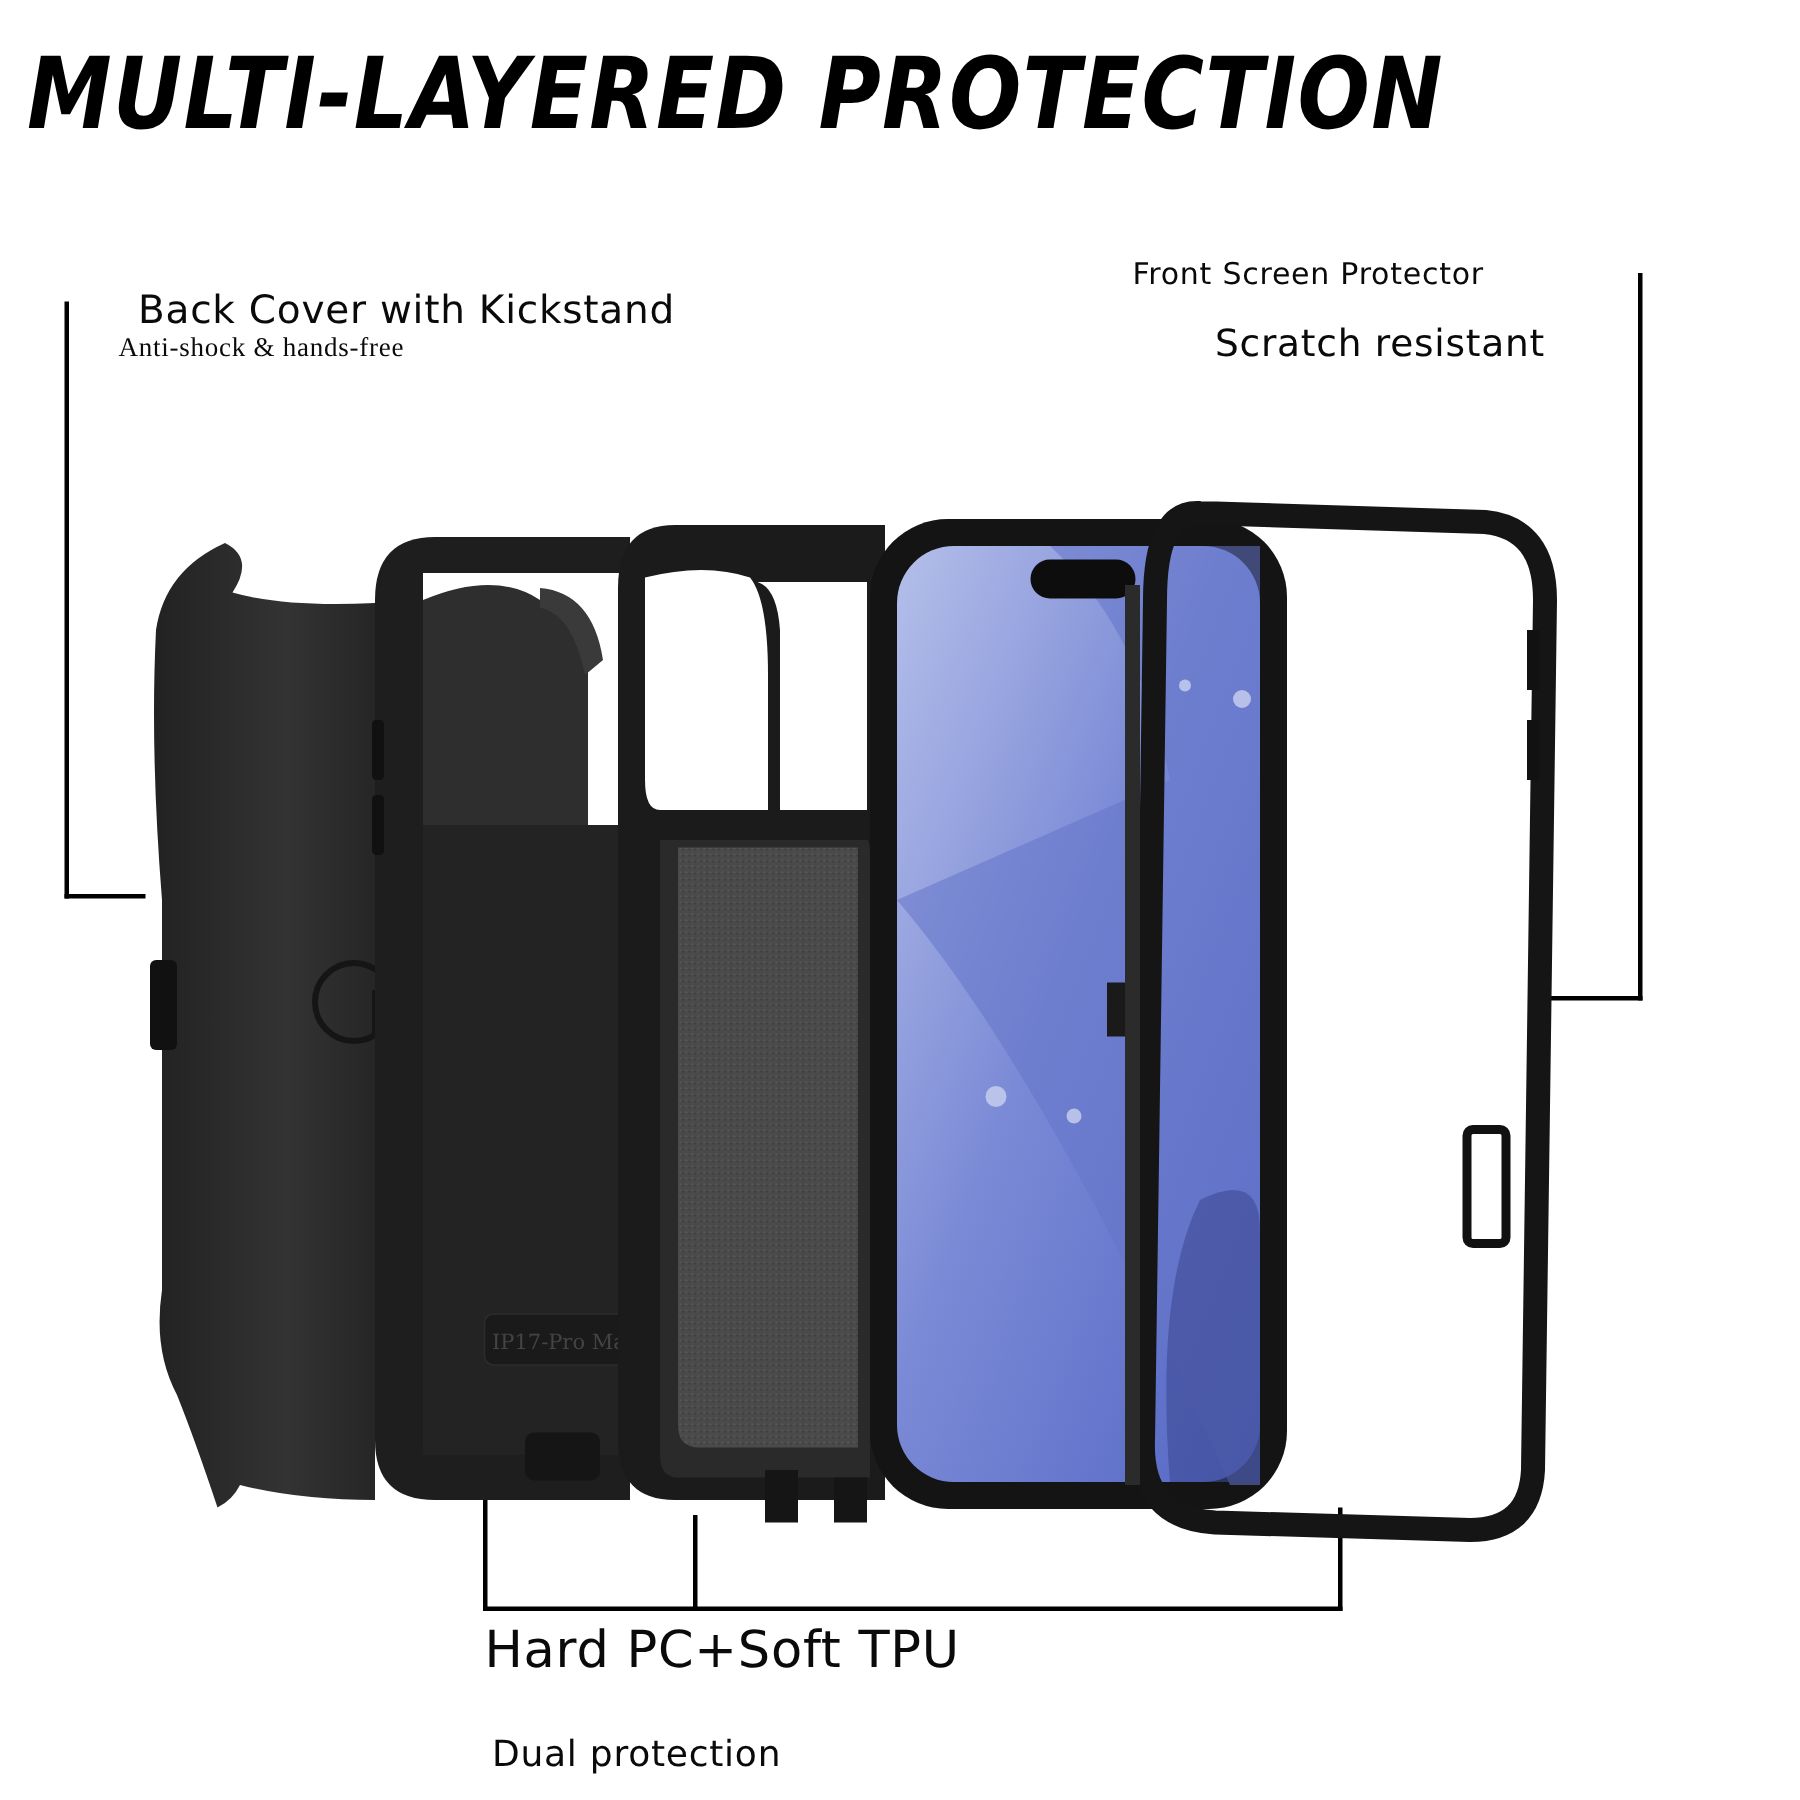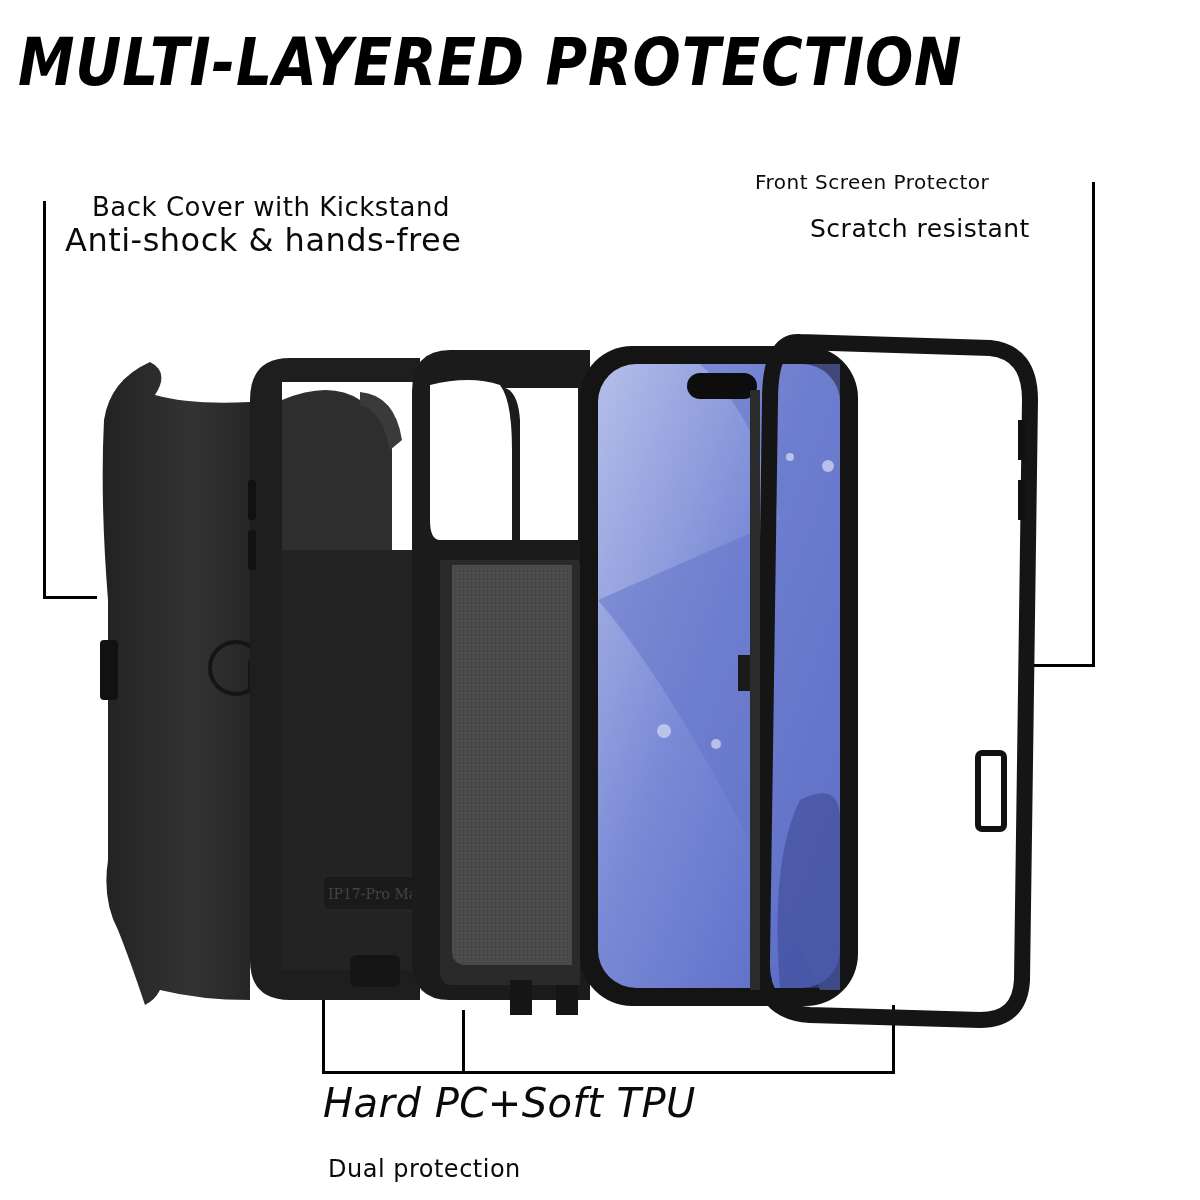--- a/index.html
+++ b/index.html
@@ -1,23 +1,23 @@
 <!DOCTYPE html>
 <html><head>
 <meta charset="utf-8">
 <style>
   html, body { margin:0; padding:0; background:#ffffff; }
   body { width:1200px; height:1200px; position:relative; overflow:hidden; font-family:"DejaVu Sans", sans-serif; color:#000; }
   .title { position:absolute; left:18px; top:24px; font-family:"DejaVu Sans", sans-serif; font-weight:bold; font-style:italic; font-size:66px; letter-spacing:1px; transform:scaleX(0.86); transform-origin:left top; white-space:nowrap; }
   .lbl { position:absolute; white-space:nowrap; font-family:"DejaVu Sans", sans-serif; color:#0a0a0a; }
   .l1 { left:50px; top:192px; font-size:26px; letter-spacing:0.5px;margin-left:42px; }
-  .l2 { left:65px; top:221px; font-size:32px; letter-spacing:0.5px; }
+  .l2 { left:79px; top:221px; font-size:18px; letter-spacing:0.5px;font-family:Liberation Serif, serif; }
   .r1 { left:755px; top:170px; font-size:20px; letter-spacing:0.5px; }
   .r2 { left:810px; top:214px; font-size:25px; letter-spacing:0.5px; }
-  .b1 { left:323px; top:1080px; font-size:40px; letter-spacing:0.5px;font-style:italic; }
+  .b1 { left:323px; top:1080px; font-size:34px; letter-spacing:0.5px; }
   .b2 { left:328px; top:1122px; font-size:24px; letter-spacing:0.5px;margin-top:33px; }
   .line { position:absolute; background:#000; }
   svg.art { position:absolute; left:0; top:0; }
 </style>
 </head>
 <body>
 
 <div class="title">MULTI-LAYERED PROTECTION</div>
 
 <div class="lbl l1">Back Cover with Kickstand</div>

